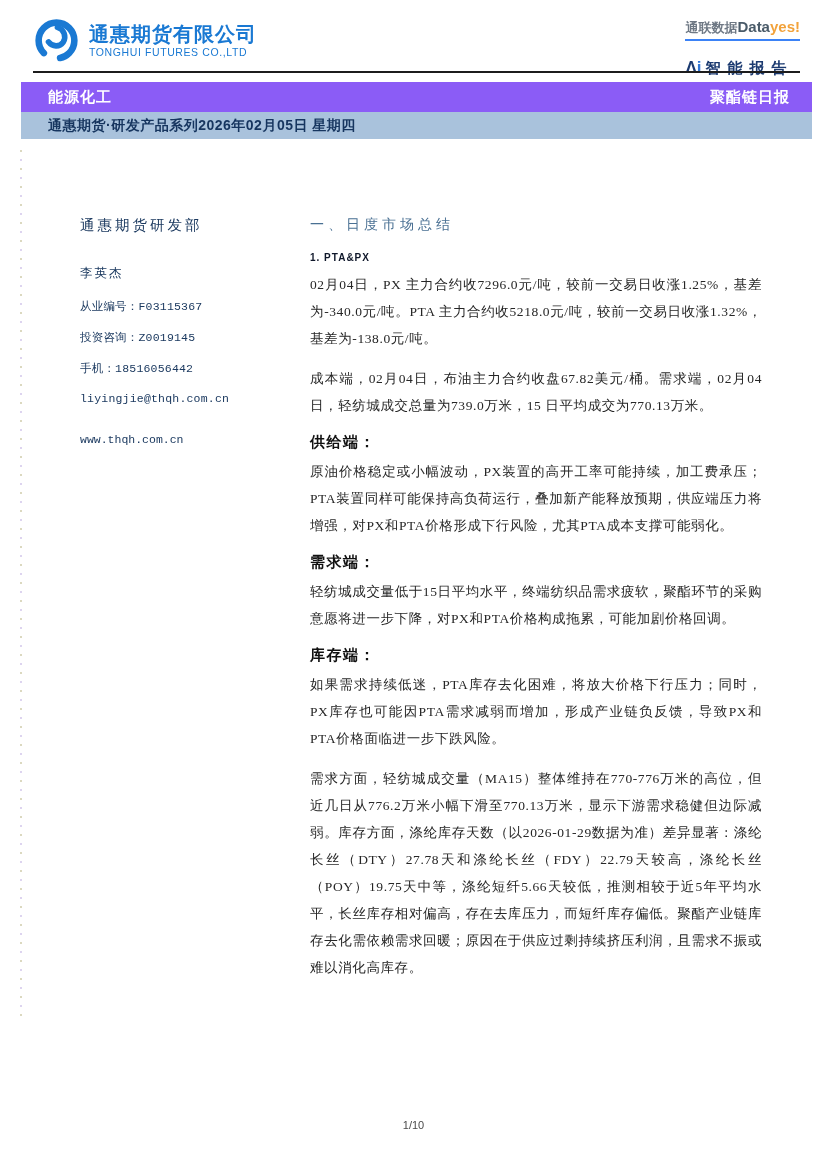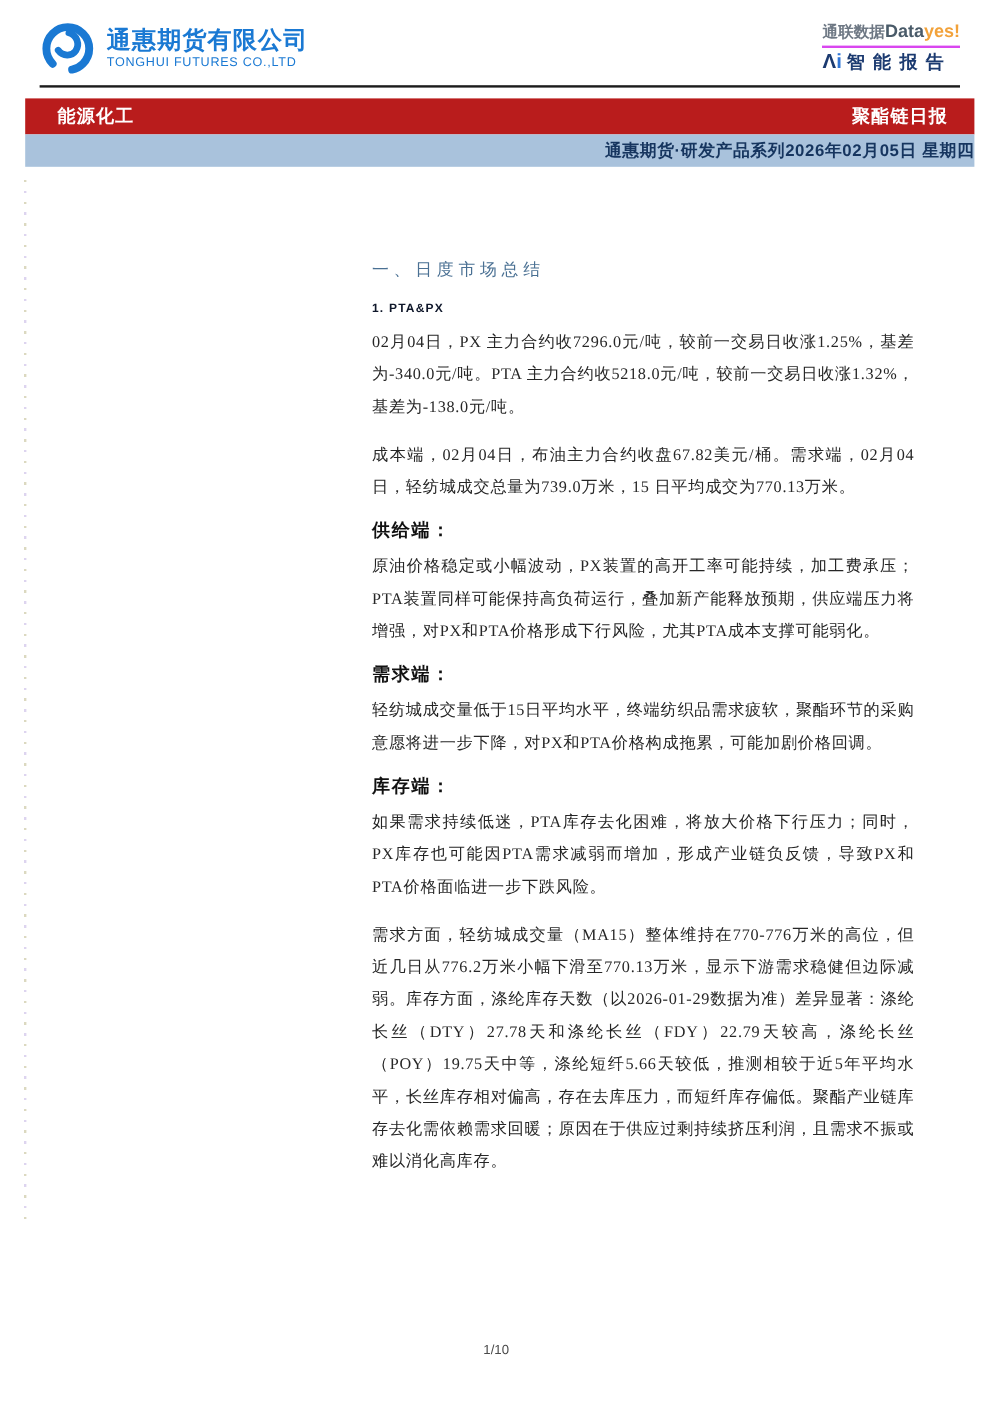--- a/index.html
+++ b/index.html
@@ -14,40 +14,40 @@
   
   .logo-wrap{position:absolute;left:33px;top:17px;display:flex;align-items:center;}
   .logo-icon{width:47px;height:47px;margin-right:9px;}
   .logo-text .cn{font-family:"Liberation Sans",sans-serif;font-weight:bold;font-size:20px;
     color:#1a79d3;letter-spacing:1px;line-height:24px;}
   .logo-text .en{font-family:"Liberation Sans",sans-serif;font-size:10.5px;color:#1a79d3;
     letter-spacing:.6px;line-height:13px;}
 
   .datayes{position:absolute;right:27px;top:18px;text-align:left;}
   .dy-row1{font-family:"Liberation Sans",sans-serif;font-size:13px;line-height:18px;
-    border-bottom:2px solid #d946ef;padding-bottom:2px;white-space:nowrap;}
+    border-bottom:2px solid #3b82f6;padding-bottom:2px;white-space:nowrap;}
   .dy-prefix{color:#6e7884;font-weight:bold;}
   .dy-data{color:#4a5b69;font-weight:bold;font-size:15px;}
   .dy-yes{color:#f2a23a;font-weight:bold;font-size:15px;}
   .dy-row2{font-family:"Liberation Sans",sans-serif;font-weight:bold;color:#1b3a70;
-    padding-top:2px;white-space:nowrap;}
+    padding-top:17px;white-space:nowrap;}
   .dy-lambda{font-size:17px;}
   .dy-i{font-size:17px;color:#3076d6;}
   .dy-ai-label{font-size:15px;letter-spacing:7px;margin-left:4px;}
 
   .head-rule{position:absolute;left:33px;right:27px;top:71px;height:2px;background:#1c1c1c;}
 
   
-  .bar-dark{position:absolute;left:21px;right:15px;top:82px;height:30px;background:#b91c1c;
+  .bar-dark{position:absolute;left:21px;right:15px;top:82px;height:30px;background:#8b5cf6;
     display:flex;align-items:center;justify-content:space-between;
     font-family:"Liberation Sans",sans-serif;font-weight:bold;color:#ffffff;font-size:15px;}
   .bar-dark .l{padding-left:27px;letter-spacing:1px;}
   .bar-dark .r{padding-right:22px;letter-spacing:1px;}
   .bar-light{position:absolute;left:21px;right:15px;top:112px;height:27px;background:#a9c2dc;
-    display:flex;align-items:center;justify-content:flex-end;
+    display:flex;align-items:center;justify-content:flex-start;
     font-family:"Liberation Sans",sans-serif;font-weight:bold;color:#16355f;font-size:14px;}
   .bar-light .l{padding-left:27px;letter-spacing:.5px;}
   .bar-light .r{letter-spacing:.5px;}
 
   
   .title-wrap{position:absolute;left:270px;top:158px;width:490px;text-align:center;}
   .report-title{font-family:"Liberation Sans",sans-serif;font-weight:bold;font-size:19px;
     color:#13305a;letter-spacing:.5px;line-height:30px;margin:0;}
   .title-rule{margin-top:8px;height:4px;background:#2e4d71;}
 
@@ -105,20 +105,35 @@
   <div class="bar-dark">
     <span class="l">能源化工</span>
     <span class="r">聚酯链日报</span>
   </div>
   <div class="bar-light">
     <span class="l">通惠期货·研发产品系列</span>
     <span class="r">2026年02月05日 星期四</span>
   </div>
 
 
+  <aside class="sidebar">
+    <div class="sb-dept">通惠期货研发部</div>
+    <div class="sb-analyst">李英杰</div>
+    <div>
+
+        <div class="side-line">从业编号：F03115367</div>
+
+        <div class="side-line">投资咨询：Z0019145</div>
+
+        <div class="side-line">手机：18516056442</div>
+
+        <div class="side-line">liyingjie@thqh.com.cn</div>
+      </div>
+    <div class="sb-site">www.thqh.com.cn</div>
+  </aside>
 
   <section class="content">
     <div class="section-title">一、日度市场总结</div>
     <div>
 
         <div class="blk blk-h2">1. PTA&amp;PX</div>
 
         <div class="blk blk-p">02月04日，PX 主力合约收7296.0元/吨，较前一交易日收涨1.25%，基差为-340.0元/吨。PTA 主力合约收5218.0元/吨，较前一交易日收涨1.32%，基差为-138.0元/吨。</div>
 
         <div class="blk blk-p">成本端，02月04日，布油主力合约收盘67.82美元/桶。需求端，02月04日，轻纺城成交总量为739.0万米，15 日平均成交为770.13万米。</div>

